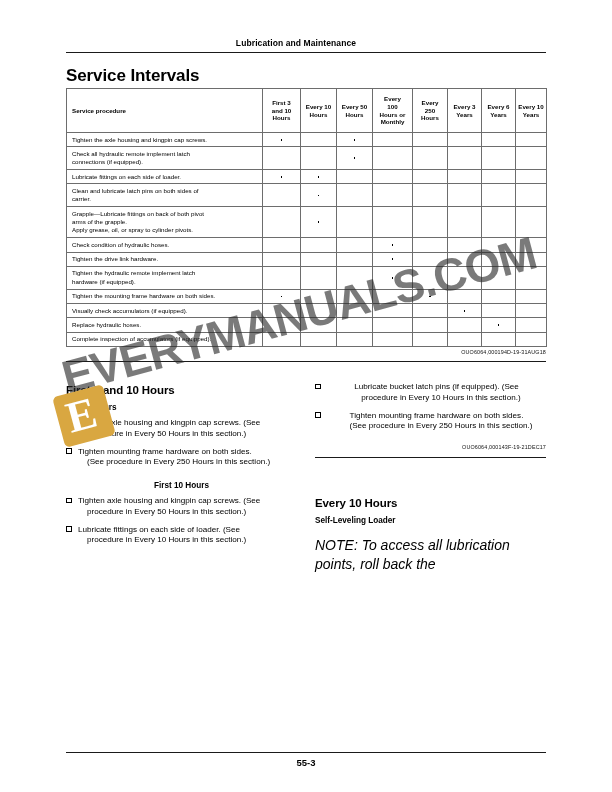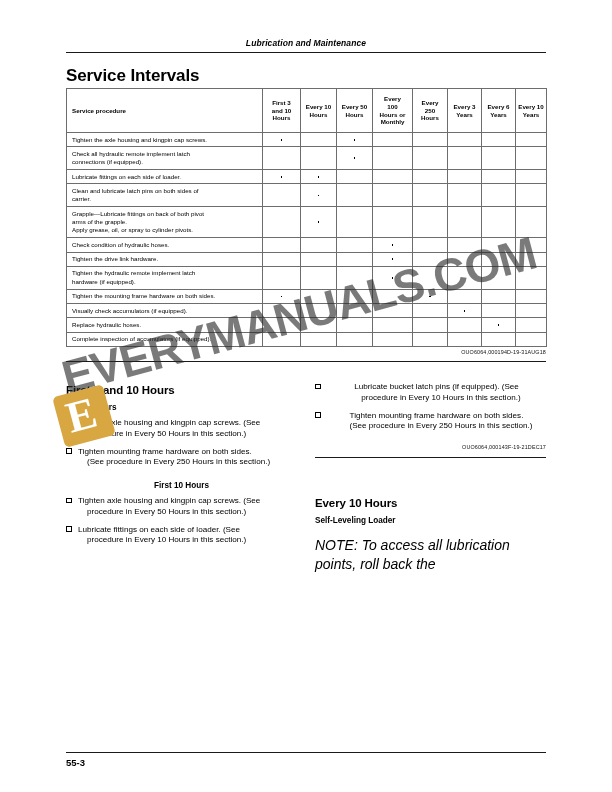--- a/index.html
+++ b/index.html
@@ -9,23 +9,23 @@
     background:#ffffff;
     font-family:"Liberation Sans", sans-serif;
     color:#000;
     position:relative;
     overflow:hidden;
   }
   .page { position:absolute; inset:0; padding:0; }
 
   
   .run-head {
-    position:absolute; left:66px; top:38px; width:480px;
+    position:absolute; left:56px; top:38px; width:480px;
     text-align:center;
-    font-style:italic; font-size:8.5px; font-weight:600;
+    font-size:8.5px; font-weight:600;
     letter-spacing:.1px;
   }
   .head-rule {
     position:absolute; left:66px; top:52px; width:480px;
     height:1px; background:#1a1a1a;
   }
 
   
   .sec-title {
     position:absolute; left:66px; top:66px;
@@ -105,21 +105,21 @@
 
   p.note {
     margin:0; font-size:14px; font-style:italic; line-height:1.34;
   }
   p.note .cont { display:block; padding-left:24px; }
 
   
   .foot-rule { position:absolute; left:66px; top:752px; width:480px; height:1px; background:#1a1a1a; }
   .foot-num {
     position:absolute; left:66px; top:757px; width:480px;
-    text-align:left; font-size:9.5px; font-weight:bold;
+    text-align:center; font-size:9.5px; font-weight:bold;
   }
 
   
   .wm {
     position:absolute; left:0; top:0; width:612px; height:792px;
     pointer-events:none; z-index:5;
   }
   .wm-text {
     position:absolute;
     left:56px; top:352px;

